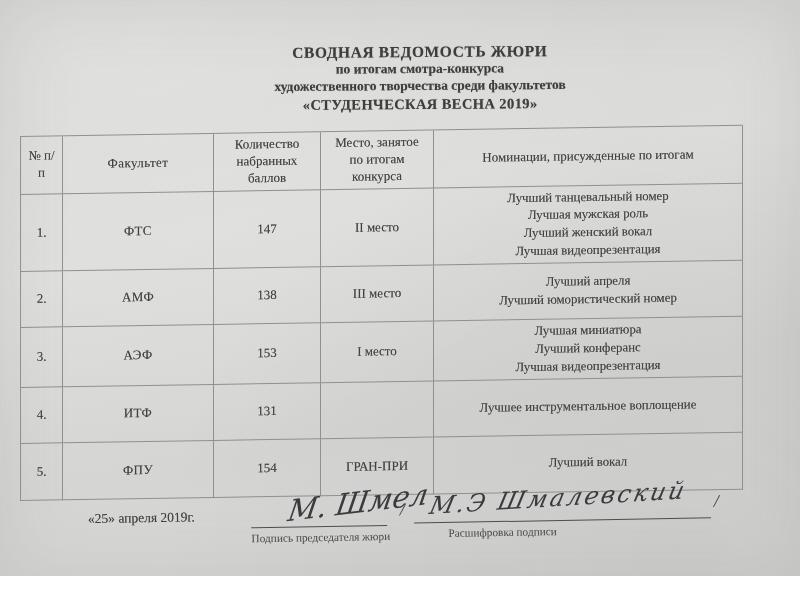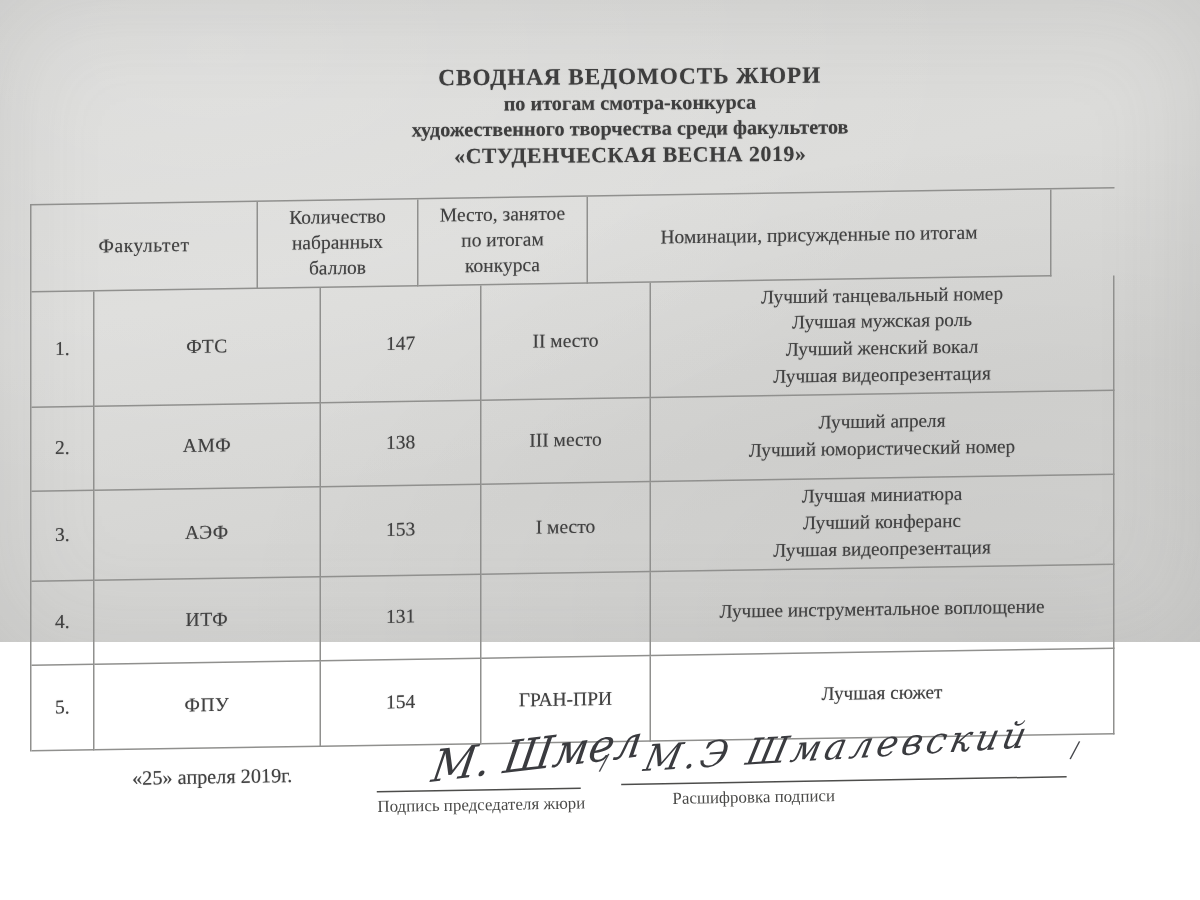--- a/index.html
+++ b/index.html
@@ -8,21 +8,21 @@
     --rule:#90908e;
     --pen:#3a3b3f;
   }
   html,body{margin:0;padding:0;}
   body{
     width:800px;height:600px;overflow:hidden;background:#ffffff;
     font-family:"Liberation Serif","DejaVu Serif",serif;
     position:relative;
   }
   .paper{
-    position:absolute;left:0;top:0;width:800px;height:428px;
+    position:absolute;left:0;top:0;width:800px;height:576px;
     background:
       radial-gradient(ellipse at 18% 8%, rgba(255,255,255,.20), rgba(255,255,255,0) 55%),
       radial-gradient(ellipse at 85% 95%, rgba(0,0,0,.06), rgba(0,0,0,0) 55%),
       linear-gradient(168deg,#d6d6d4 0%, #dcdcda 38%, #d5d5d3 68%, #dadad8 100%);
     box-shadow: inset 0 0 70px rgba(110,110,110,.16);
   }
   .title-block{
     position:absolute;left:40px;top:43px;width:760px;text-align:center;
     color:#3e3e3e; transform:rotate(-0.4deg);
     text-shadow:0 0 0.7px rgba(62,62,62,.5);
@@ -81,20 +81,21 @@
   <div class="title-block">
     <div class="t1">СВОДНАЯ ВЕДОМОСТЬ ЖЮРИ</div>
     <div class="t2">по итогам смотра-конкурса</div>
     <div class="t3">художественного творчества среди факультетов</div>
     <div class="t4">«СТУДЕНЧЕСКАЯ ВЕСНА 2019»</div>
   </div>
 
   <div class="tbl">
 
     <div class="tr hr">
+      <div class="td c1">№ п/п</div>
       <div class="td c2">Факультет</div>
       <div class="td c3">Количество набранных баллов</div>
       <div class="td c4">Место, занятое по итогам конкурса</div>
       <div class="td c5">Номинации, присужденные по итогам</div>
     </div>
 
     <div class="tr r1">
       <div class="td c1">1.</div>
       <div class="td c2">ФТС</div>
       <div class="td c3">147</div>
@@ -139,21 +140,21 @@
         <div>Лучшее инструментальное воплощение</div>
       </div>
     </div>
 
     <div class="tr r5">
       <div class="td c1">5.</div>
       <div class="td c2">ФПУ</div>
       <div class="td c3">154</div>
       <div class="td c4">ГРАН-ПРИ</div>
       <div class="td c5 noms">
-        <div>Лучшая сюжет</div>
+        <div>Лучший вокал</div>
       </div>
     </div>
 
   </div>
 
   <div class="footer">
     <span class="date">«25» апреля 2019г.</span>
 
     <span class="hand hand1">М. Шмел</span>
     <div class="sigline1"></div>

